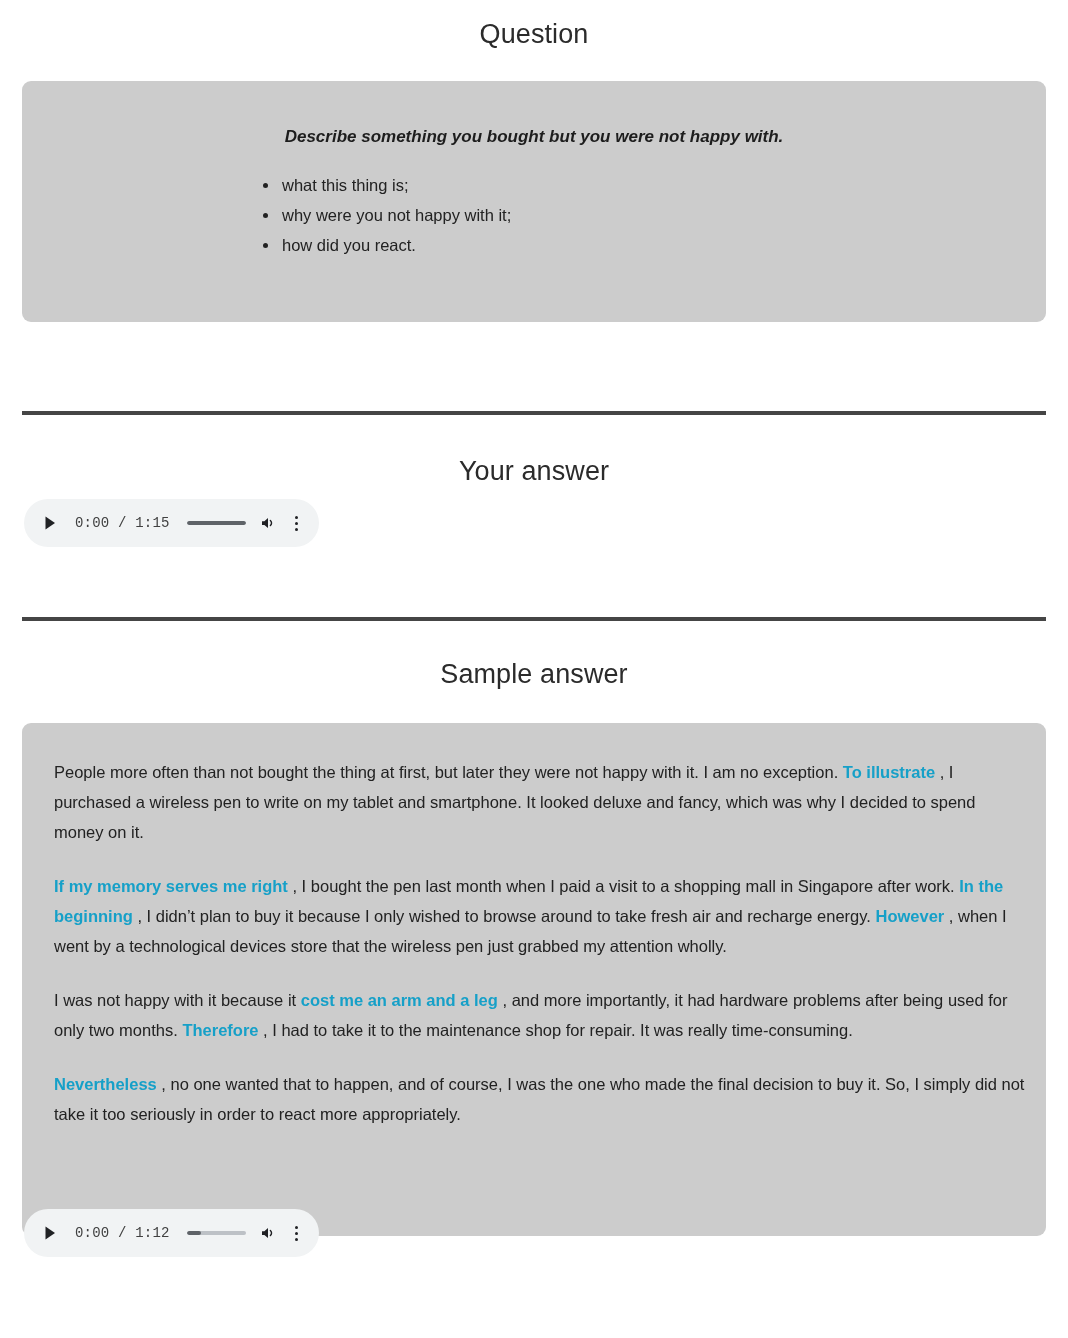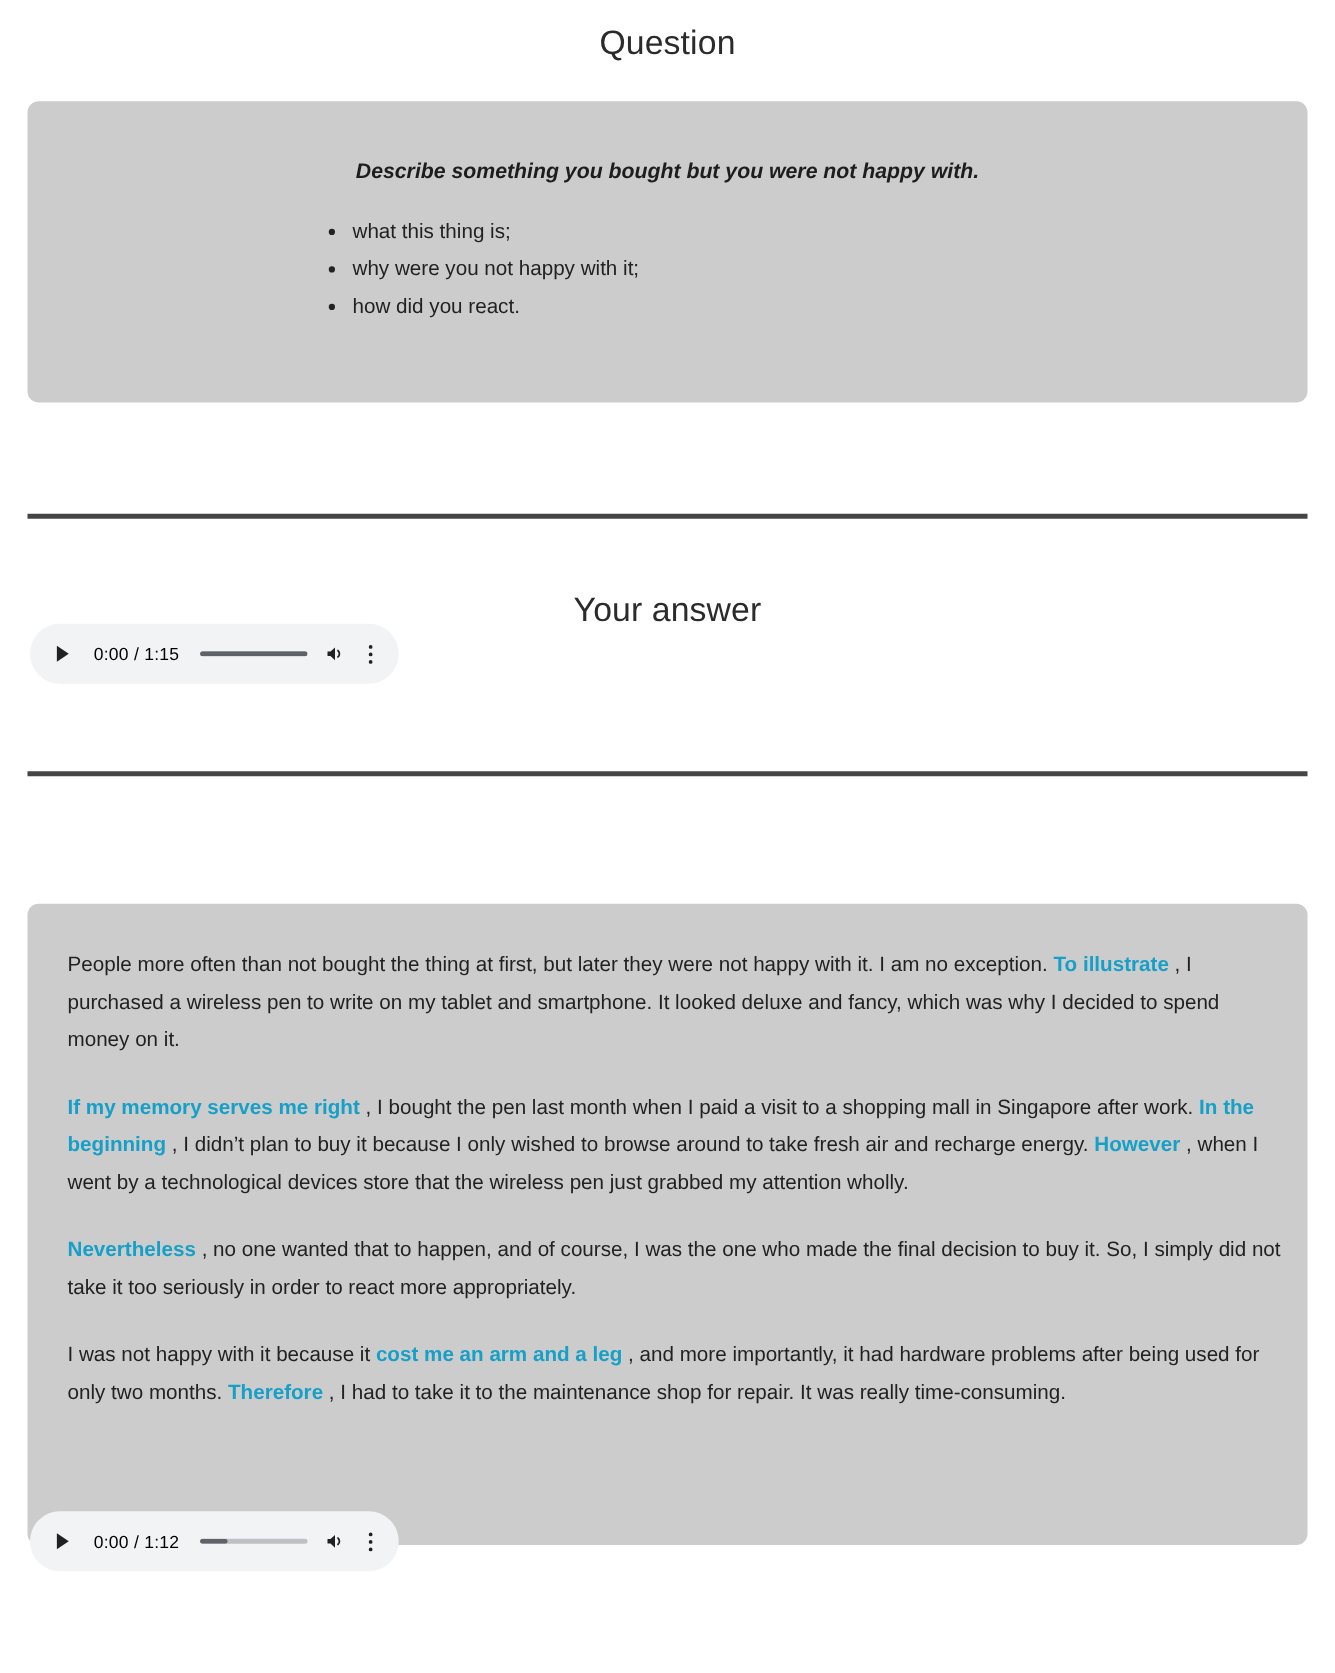--- a/index.html
+++ b/index.html
@@ -107,22 +107,22 @@
     width: 18px;
     height: 18px;
     flex: 0 0 auto;
     display: flex;
     align-items: center;
     justify-content: center;
   }
   .audio-play-btn svg { display: block; }
   .audio-time {
     font-size: 14px;
-    color: #000000;
-    font-family: Liberation Sans, sans-serif;
+    color: #404040;
+    font-family: Liberation Mono, monospace;
     margin-left: 16px;
     white-space: nowrap;
     letter-spacing: 0.2px;
     flex: 0 0 auto;
   }
   .audio-track {
     position: relative;
     flex: 1 1 auto;
     height: 4px;
     margin: 0 12px 0 17px;
@@ -193,21 +193,21 @@
     <div class="question-title">Describe something you bought but you were not happy with.</div>
     <ul class="question-list">
       <li>what this thing is;</li>
       <li>why were you not happy with it;</li>
       <li>how did you react.</li>
     </ul>
   </div>
 
   <div class="divider" style="top:411px;"></div>
 
-  <div class="container section-heading" style="top:472px;">Your answer</div>
+  <div class="container section-heading" style="top:455px;">Your answer</div>
 
   <div class="audio-player" style="top:499px;">
     <div class="audio-play-btn">
       <svg width="16" height="16" viewBox="0 0 16 16" aria-hidden="true">
         <path d="M3.5 1.6 L13 8 L3.5 14.4 Z" fill="#202124"></path>
       </svg>
     </div>
     <div class="audio-time">0:00 / 1:15</div>
     <div class="audio-track">
       <div class="buffered" style="width:100%"></div>
@@ -220,26 +220,27 @@
     </div>
     <div class="audio-menu">
       <i></i>
       <i></i>
       <i></i>
     </div>
   </div>
 
   <div class="divider" style="top:617px;"></div>
 
+  <div class="container section-heading" style="top:658px;">Sample answer</div>
 
   <div class="container gray-panel" id="sample-panel">
     <p class="answer-para"><span>People more often than not bought the thing at first, but later they were not happy with it. I am no exception. </span><span class="hl">To illustrate</span><span> , I purchased a wireless pen to write on my tablet and smartphone. It looked deluxe and fancy, which was why I decided to spend money on it.</span></p>
     <p class="answer-para"><span class="hl">If my memory serves me right</span><span> , I bought the pen last month when I paid a visit to a shopping mall in Singapore after work. </span><span class="hl">In the beginning</span><span> , I didn’t plan to buy it because I only wished to browse around to take fresh air and recharge energy. </span><span class="hl">However</span><span> , when I went by a technological devices store that the wireless pen just grabbed my attention wholly.</span></p>
+    <p class="answer-para"><span>I was not happy with it because it </span><span class="hl">cost me an arm and a leg</span><span> , and more importantly, it had hardware problems after being used for only two months. </span><span class="hl">Therefore</span><span> , I had to take it to the maintenance shop for repair. It was really time-consuming.</span></p>
     <p class="answer-para"><span class="hl">Nevertheless</span><span> , no one wanted that to happen, and of course, I was the one who made the final decision to buy it. So, I simply did not take it too seriously in order to react more appropriately.</span></p>
-    <p class="answer-para"><span>I was not happy with it because it </span><span class="hl">cost me an arm and a leg</span><span> , and more importantly, it had hardware problems after being used for only two months. </span><span class="hl">Therefore</span><span> , I had to take it to the maintenance shop for repair. It was really time-consuming.</span></p>
   </div>
 
   <div class="audio-player" style="top:1209px;">
     <div class="audio-play-btn">
       <svg width="16" height="16" viewBox="0 0 16 16" aria-hidden="true">
         <path d="M3.5 1.6 L13 8 L3.5 14.4 Z" fill="#202124"></path>
       </svg>
     </div>
     <div class="audio-time">0:00 / 1:12</div>
     <div class="audio-track">

